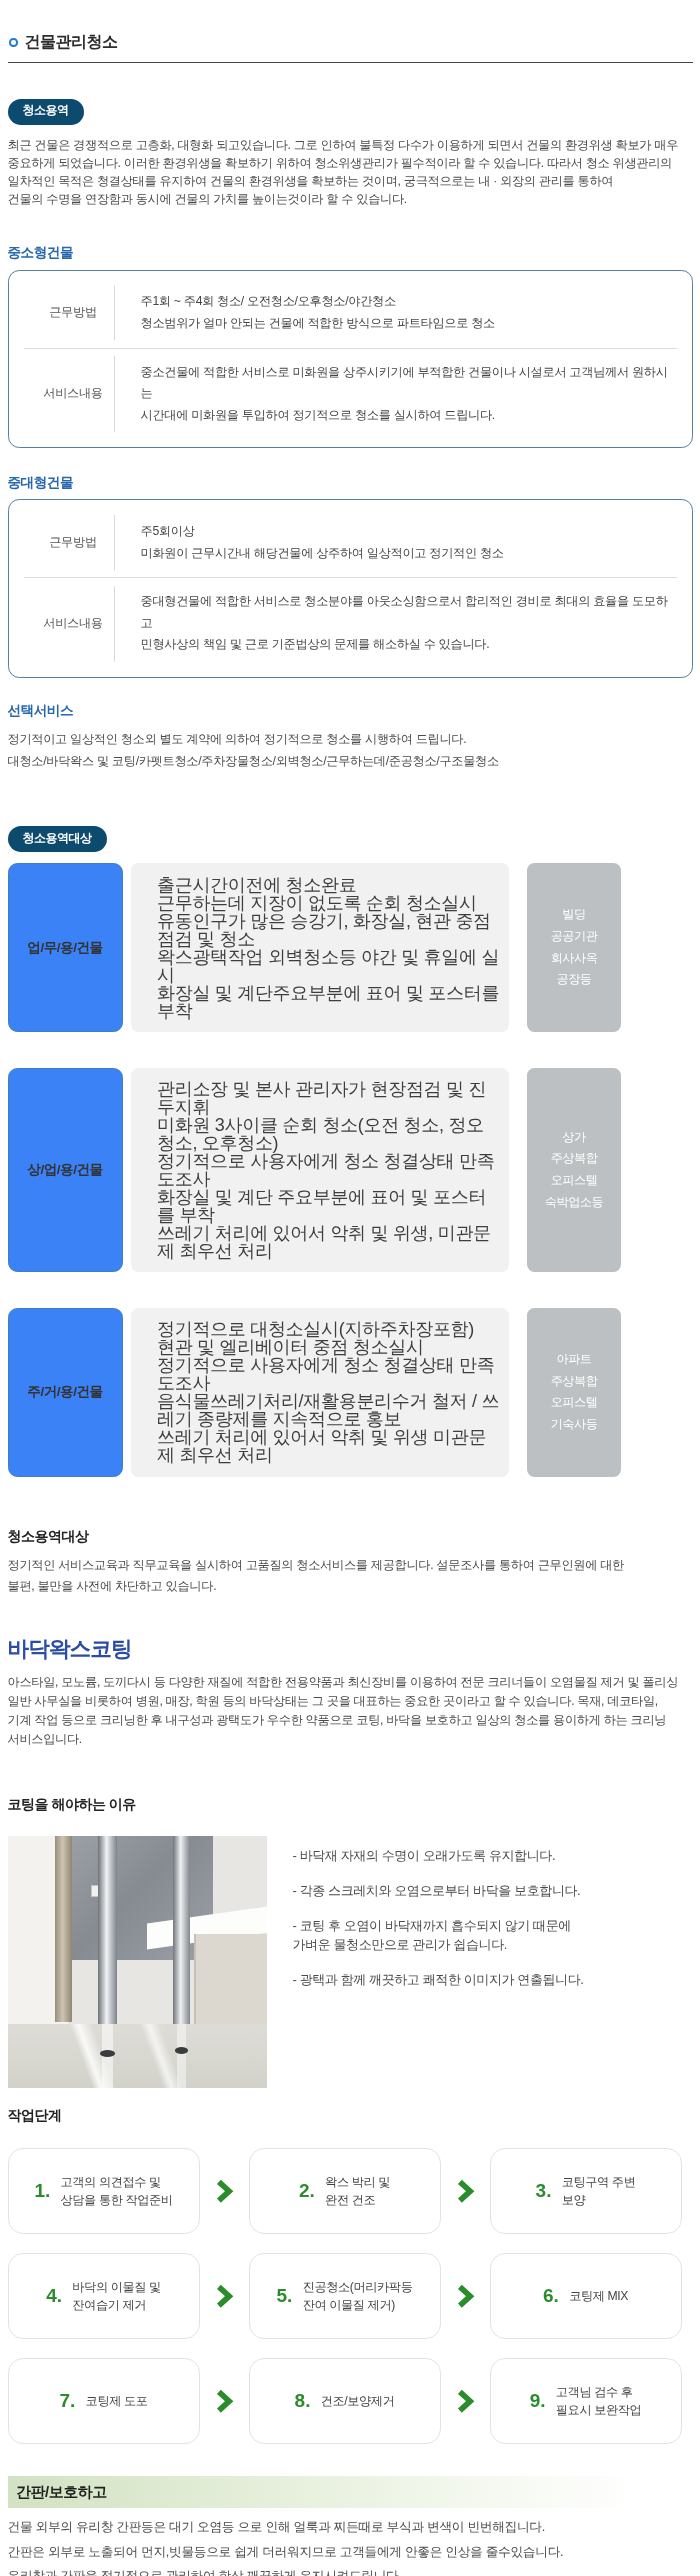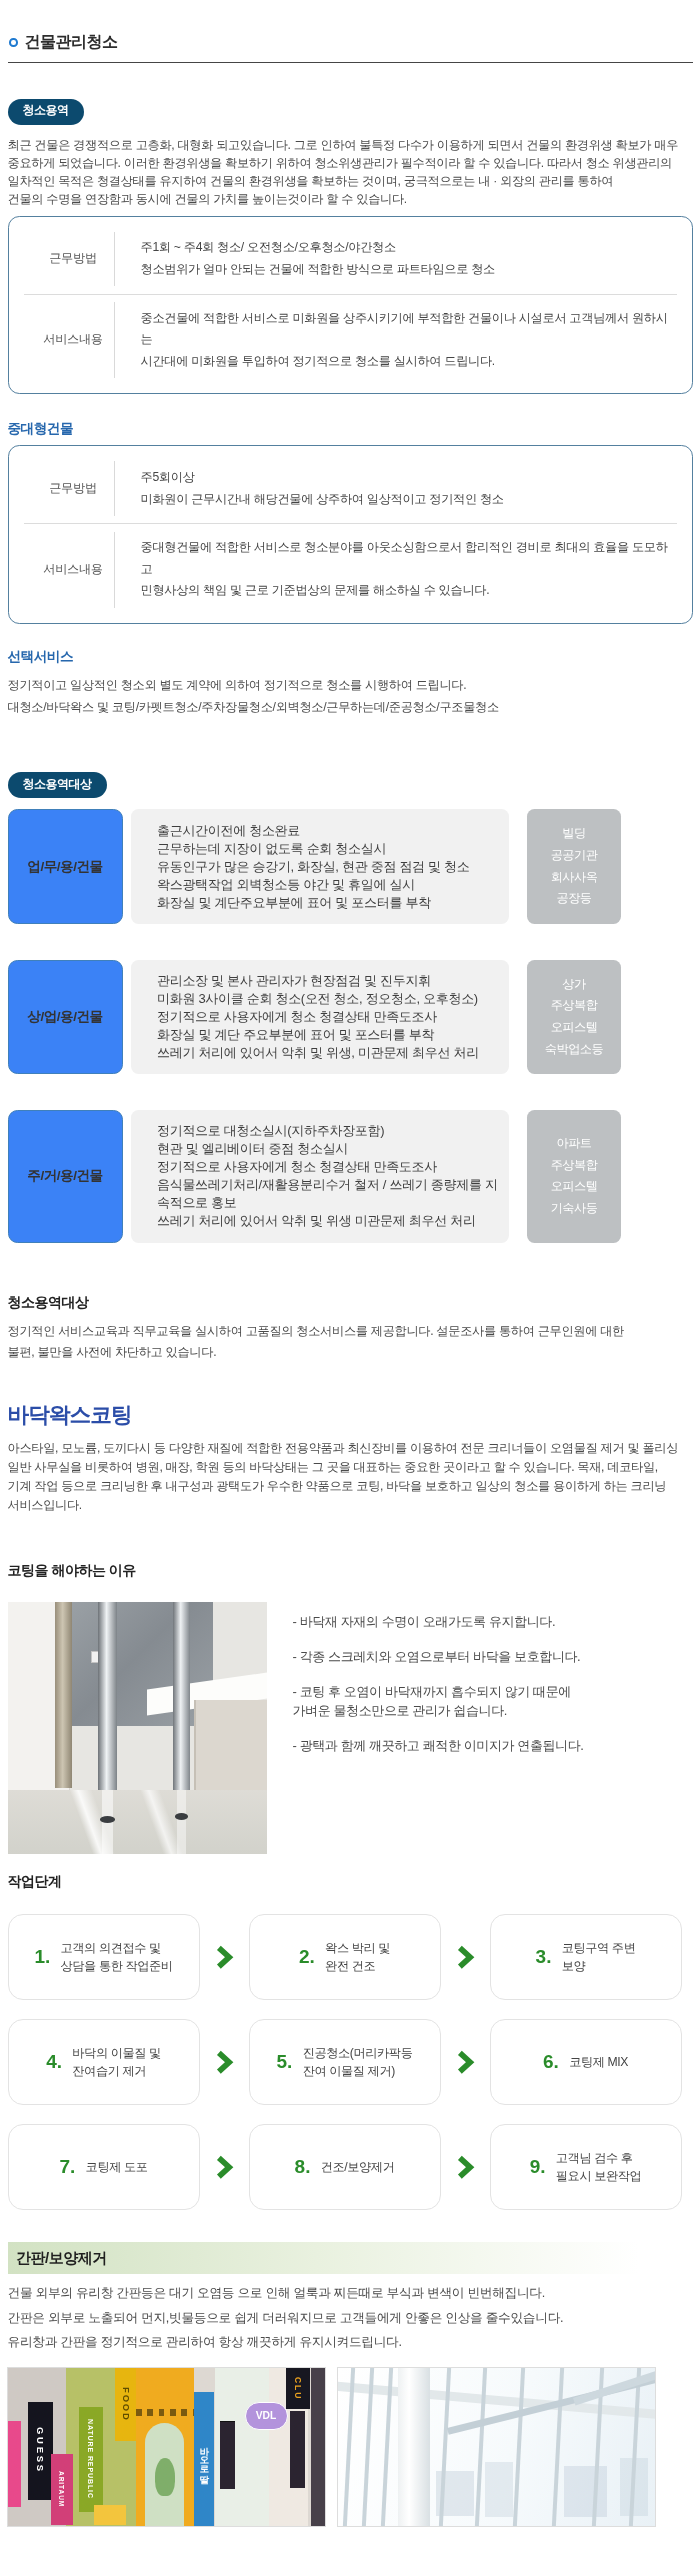--- a/index.html
+++ b/index.html
@@ -39,21 +39,21 @@
   .sect-gap3 { margin-top:24.4px; }
   .opt-lines { margin-top:7.5px; font-size:12.2px; line-height:22.6px; color:#4a4a4a; letter-spacing:-0.3px; }
 
   
   .target-row { display:flex; align-items:stretch; margin-top:36px; }
   .target-row.first { margin-top:11.3px; }
   .target-label { width:115px; flex:0 0 auto; border:1.9px solid #4080ba; border-radius:9.4px; background:#3b82f6;
                   display:flex; align-items:center; justify-content:center;
                   font-size:13.6px; font-weight:bold; color:#333; letter-spacing:-0.5px; margin-right:8.5px; }
   .target-items { width:378px; flex:0 0 auto; background:#f1f1f1; border-radius:7.5px;
-                  padding:12.2px 9.4px 12.2px 26px; font-size:13px; line-height:18px; color:#3e3e3e; letter-spacing:-0.3px; }
+                  padding:12.2px 9.4px 12.2px 26px; font-size:18px; line-height:18px; color:#3e3e3e; letter-spacing:-0.3px; }
   .target-side { width:94px; flex:0 0 auto; margin-left:18px; background:#bdc0c2; border-radius:7.5px;
                  display:flex; flex-direction:column; align-items:center; justify-content:center;
                  color:#fff; font-size:12.2px; line-height:21.6px; text-align:center; letter-spacing:-0.5px; }
   .note-h { margin-top:51px; }
   .note-lines { margin-top:9.4px; font-size:12.2px; line-height:20.7px; color:#4a4a4a; letter-spacing:-0.3px; }
 
   
   .wax-title { margin-top:38px; font-size:21.6px; font-weight:bold; color:#2b4da8; letter-spacing:-0.9px; }
   .wax-desc { margin-top:9.4px; font-size:12.2px; line-height:19px; color:#4a4a4a; letter-spacing:-0.3px; }
   .reasons-h { margin-top:47px; }
@@ -162,20 +162,21 @@
   </div>
 
   <div><span class="badge mt1">청소용역</span></div>
   <div class="para">
     <div>최근 건물은 경쟁적으로 고층화, 대형화 되고있습니다. 그로 인하여 불특정 다수가 이용하게 되면서 건물의 환경위생 확보가 매우</div>
     <div>중요하게 되었습니다. 이러한 환경위생을 확보하기 위하여 청소위생관리가 필수적이라 할 수 있습니다. 따라서 청소 위생관리의</div>
     <div>일차적인 목적은 청결상태를 유지하여 건물의 환경위생을 확보하는 것이며, 궁극적으로는 내 · 외장의 관리를 통하여</div>
     <div>건물의 수명을 연장함과 동시에 건물의 가치를 높이는것이라 할 수 있습니다.</div>
   </div>
 
+  <div class="h-blue sect-gap1">중소형건물</div>
   <div class="btable">
     <div class="trow">
       <div class="tlabel">근무방법</div>
       <div class="tcontent">
         <div>주1회 ~ 주4회 청소/ 오전청소/오후청소/야간청소</div>
         <div>청소범위가 얼마 안되는 건물에 적합한 방식으로 파트타임으로 청소</div>
       </div>
     </div>
     <div class="tdiv"></div>
     <div class="trow">
@@ -381,21 +382,21 @@
           <path d="M4 3 L15 13 L4 23" fill="none" stroke="#2a8c2a" stroke-width="6"></path>
         </svg>
     </div>
     <div class="step-card">
       <span class="step-num">9.</span>
       <span class="step-label">고객님 검수 후
 필요시 보완작업</span>
     </div>
   </div>
 
-  <div class="sign-bar">간판/보양제거</div>
+  <div class="sign-bar">간판/보호하고</div>
   <div class="sign-lines">
     <div>건물 외부의 유리창 간판등은 대기 오염등 으로 인해 얼룩과 찌든때로 부식과 변색이 빈번해집니다.</div>
     <div>간판은 외부로 노출되어 먼지,빗물등으로 쉽게 더러워지므로 고객들에게 안좋은 인상을 줄수있습니다.</div>
     <div>유리창과 간판을 정기적으로 관리하여 항상 깨끗하게 유지시켜드립니다.</div>
   </div>
 
   <div class="photos-row">
     <div class="photo photo-store ps">
       <div class="ps-wallL"></div>
       <div class="ps-pink"></div>

